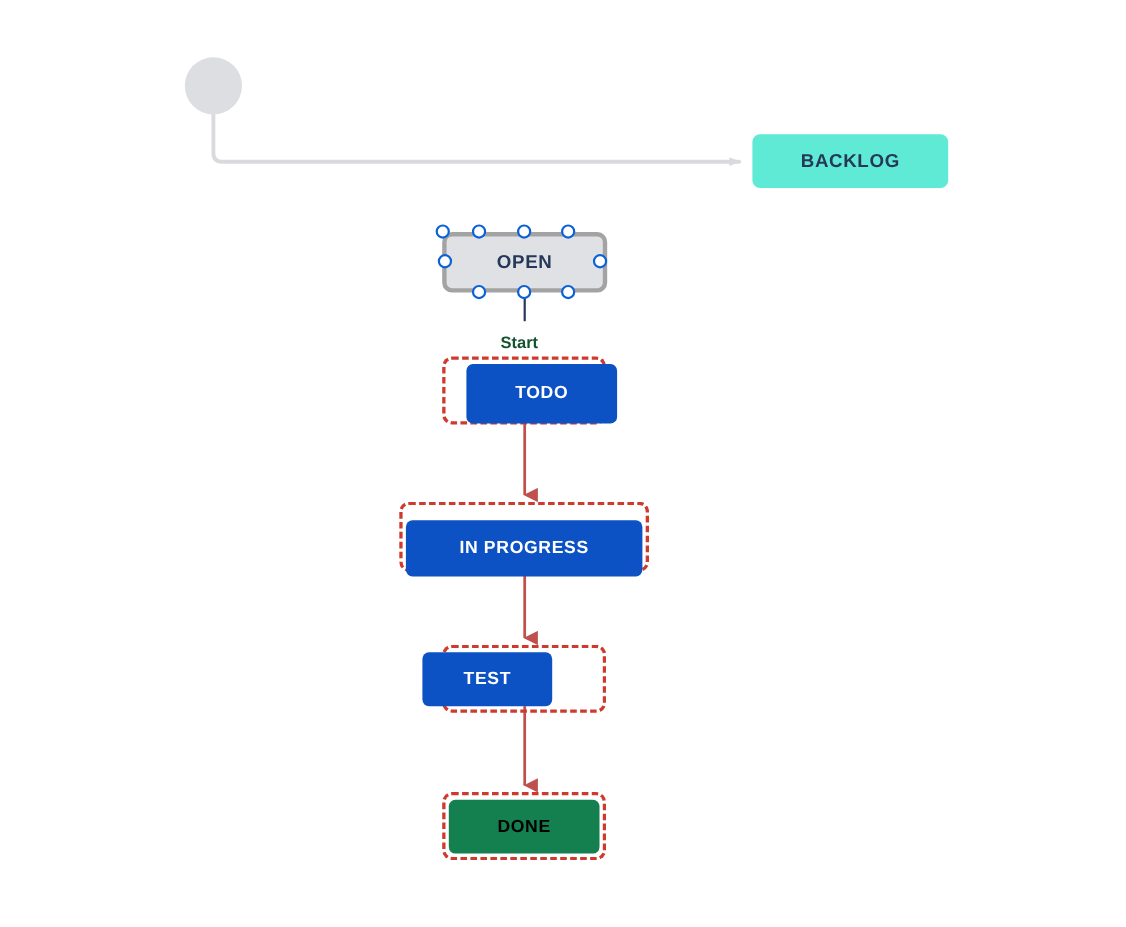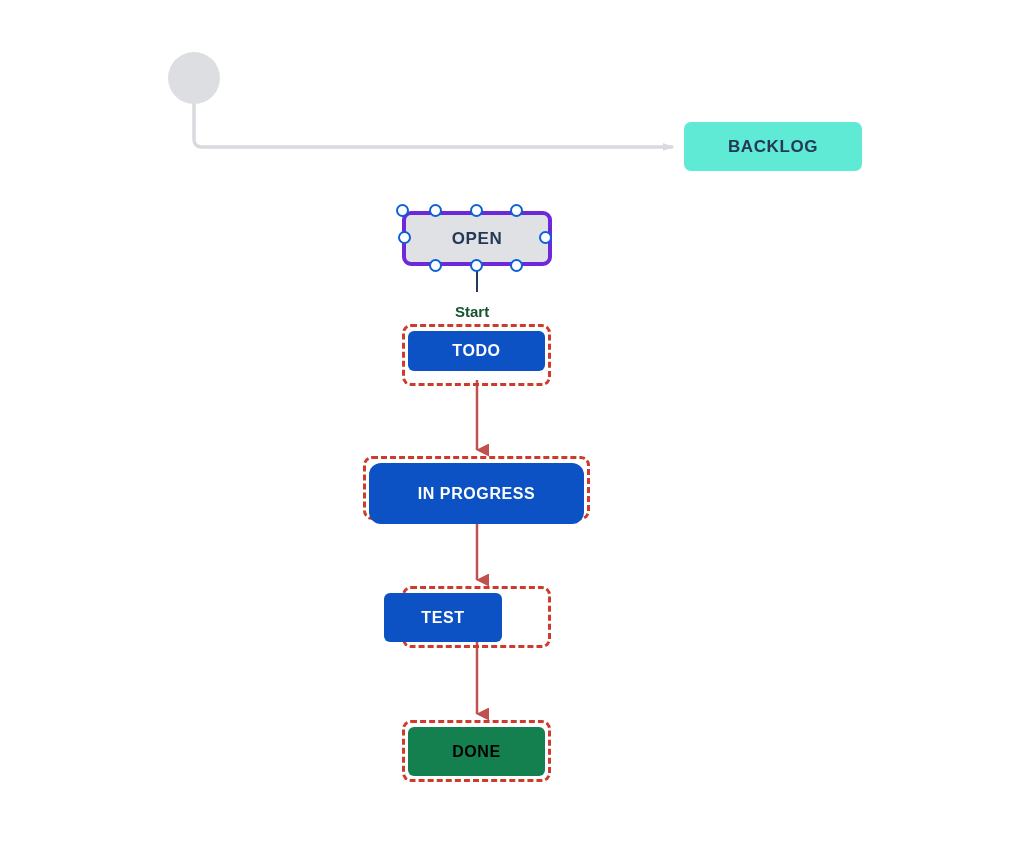--- a/index.html
+++ b/index.html
@@ -43,21 +43,21 @@
   .node-backlog {
     background: #5eead4;
     color: #253858;
     font-size: 17px;
     border-radius: 7px;
   }
   .node-open {
     background: #dfe1e5;
     color: #253858;
     font-size: 17px;
-    border: 4px solid #6d28d9;
+    border: 4px solid #a3a3a3;
     border-radius: 9px;
   }
   .node-blue {
     background: #0d52c4;
     color: #ffffff;
     font-size: 16px;
   }
   .node-green {
     background: #15804f;
     color: #000000;
@@ -137,26 +137,26 @@
   <div class="handle" style="left:539px; top:231px;"></div>
   <div class="handle" style="left:429px; top:259px;"></div>
   <div class="handle" style="left:470px; top:259px;"></div>
   <div class="handle" style="left:510px; top:259px;"></div>
 
   <div class="edge-label" style="left:455px; top:303px;">
     <span>Start</span>
   </div>
 
   <div class="highlight-box" style="left:402px; top:324px; width:149px; height:62px;"></div>
-  <div class="node node-blue" style="left:408px; top:331px; width:137px; height:40px;">
+  <div class="node node-blue" style="left:424px; top:331px; width:137px; height:54px;">
     <span>TODO</span>
   </div>
 
   <div class="highlight-box" style="left:363px; top:456px; width:227px; height:64px;"></div>
-  <div class="node node-blue" style="left:369px; top:463px; width:215px; height:61px;border-radius:12px;">
+  <div class="node node-blue" style="left:369px; top:473px; width:215px; height:51px;">
     <span>IN PROGRESS</span>
   </div>
 
   <div class="highlight-box" style="left:402px; top:586px; width:149px; height:62px;"></div>
   <div class="node node-blue" style="left:384px; top:593px; width:118px; height:49px;">
     <span>TEST</span>
   </div>
 
   <div class="highlight-box" style="left:402px; top:720px; width:149px; height:62px;"></div>
   <div class="node node-green" style="left:408px; top:727px; width:137px; height:49px;">

